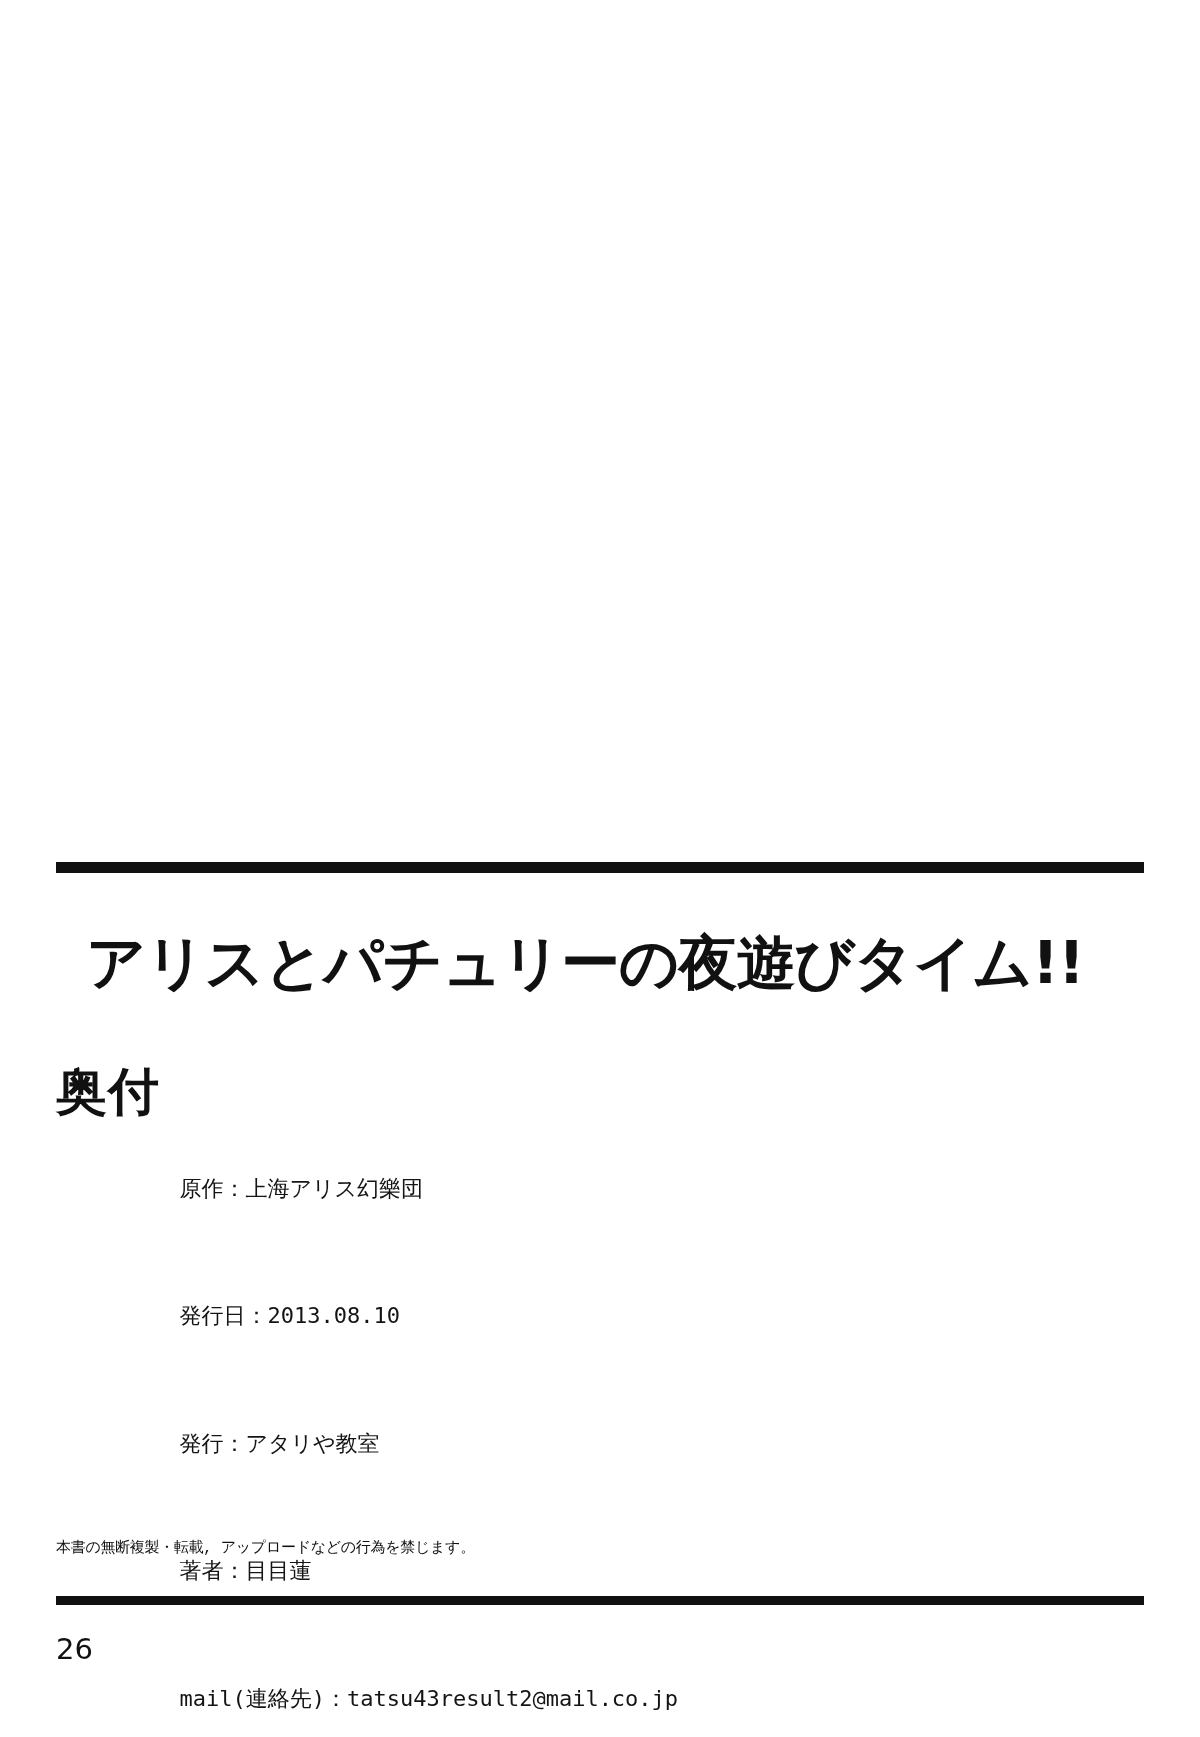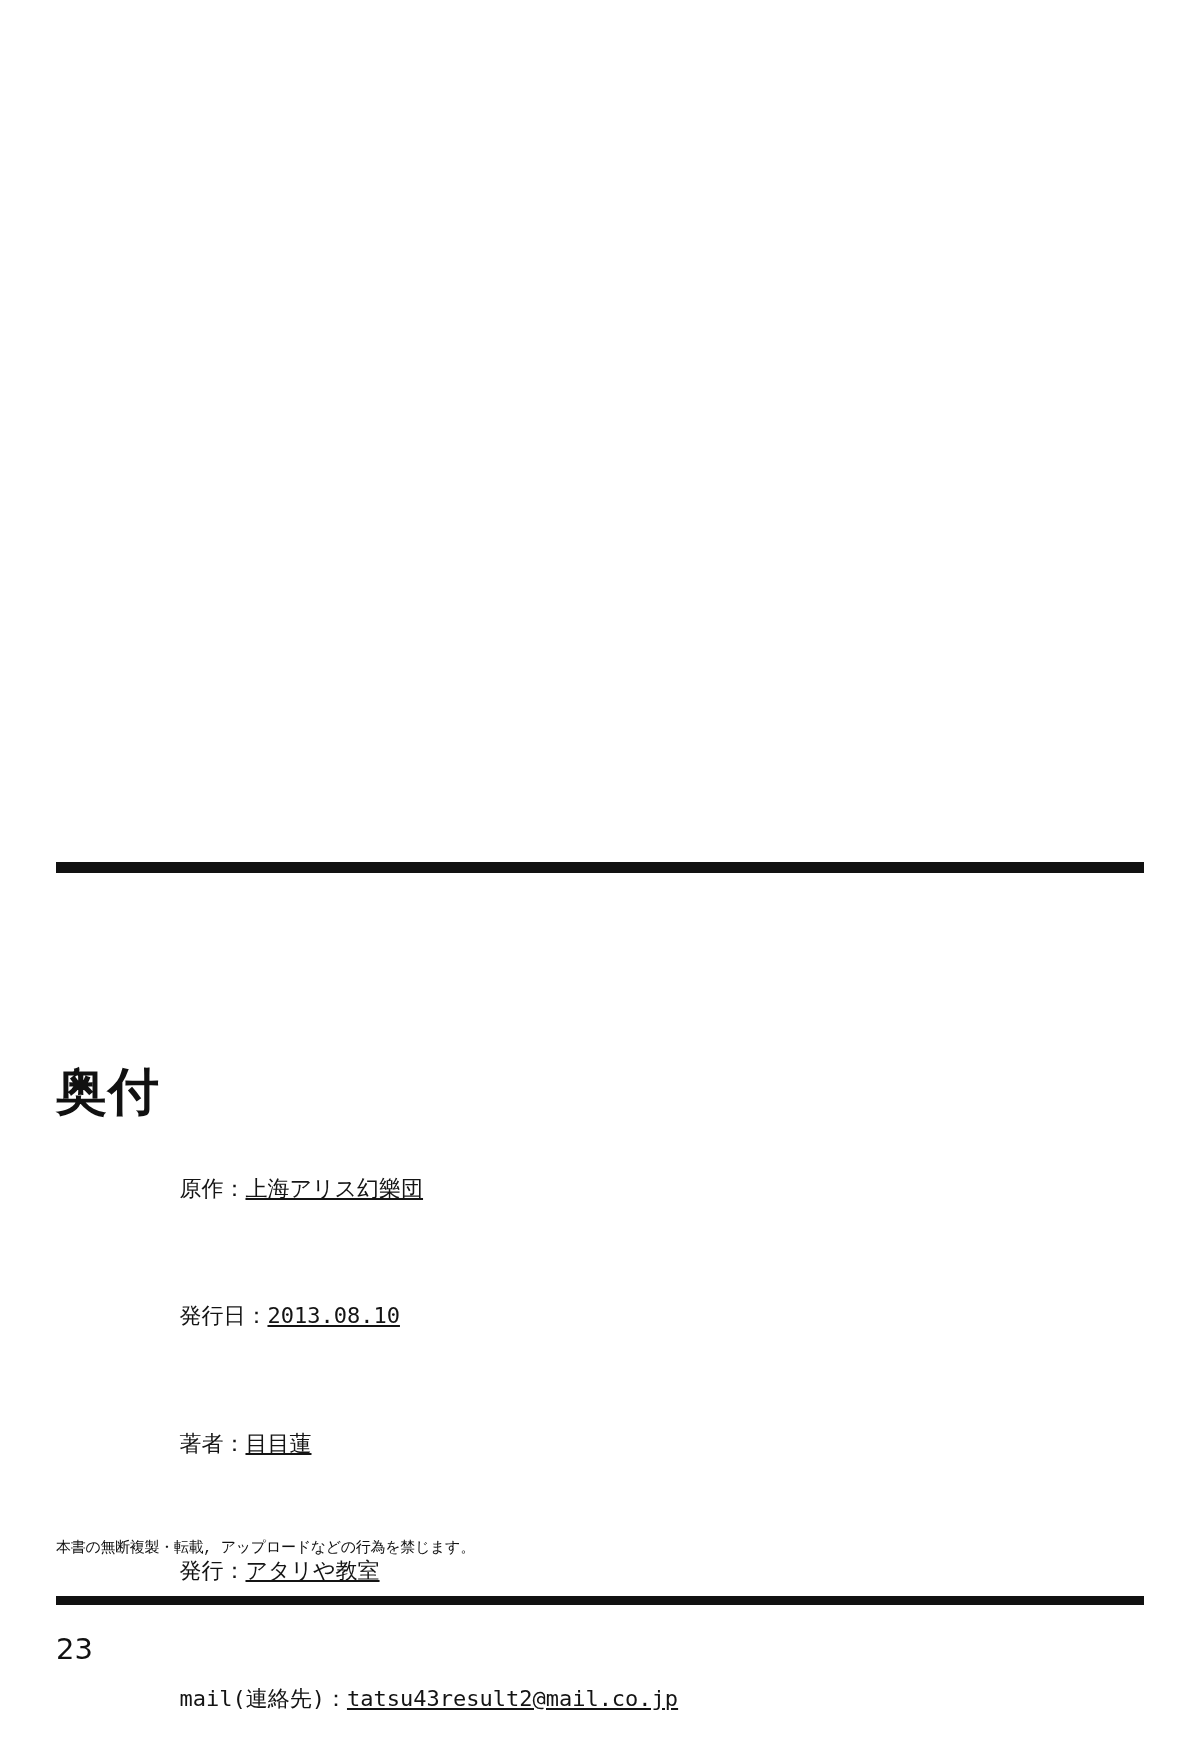--- a/index.html
+++ b/index.html
@@ -93,21 +93,20 @@
     white-space: pre;
   }
 
   .info-label {
     display: inline;
     margin-left: 44px;
   }
 
   .info-value {
     display: inline;
-    text-decoration: underline;
   }
 
   .notice {
     position: absolute;
     left: 56px;
     top: 1538px;
     font-family: Liberation Mono, monospace;
     font-size: 15px;
     color: #111111;
     letter-spacing: -0.3px;
@@ -124,41 +123,42 @@
 </style>
 </head>
 <body>
 
 <div class="page">
 
   <div class="blank-area"></div>
 
   <div class="rule-top"></div>
 
+  <div class="doujin-title">アリスとパチュリーの夜遊びタイム!!</div>
 
   <div class="section-heading">奥付</div>
 
   <ul class="info-list">
     <li class="info-row">
       <span class="info-label">原作：</span><span class="info-value">上海アリス幻樂団</span>
     </li>
     <li class="info-row">
       <span class="info-label">発行日：</span><span class="info-value">2013.08.10</span>
     </li>
     <li class="info-row">
-      <span class="info-label">著者：</span><span class="info-value">目目蓮</span>
+      <span class="info-label">発行：</span><span class="info-value">アタリや教室</span>
     </li>
     <li class="info-row">
-      <span class="info-label">発行：</span><span class="info-value">アタリや教室</span>
+      <span class="info-label">著者：</span><span class="info-value">目目蓮</span>
     </li>
     <li class="info-row">
       <span class="info-label">mail(連絡先)：</span><span class="info-value">tatsu43result2@mail.co.jp</span>
     </li>
 
   </ul>
 
   <div class="notice">本書の無断複製・転載, アップロードなどの行為を禁じます。</div>
 
   <div class="rule-bottom"></div>
 
-  <div class="page-number">23</div>
+  <div class="page-number">26</div>
 
 </div>
 
 </body></html>

